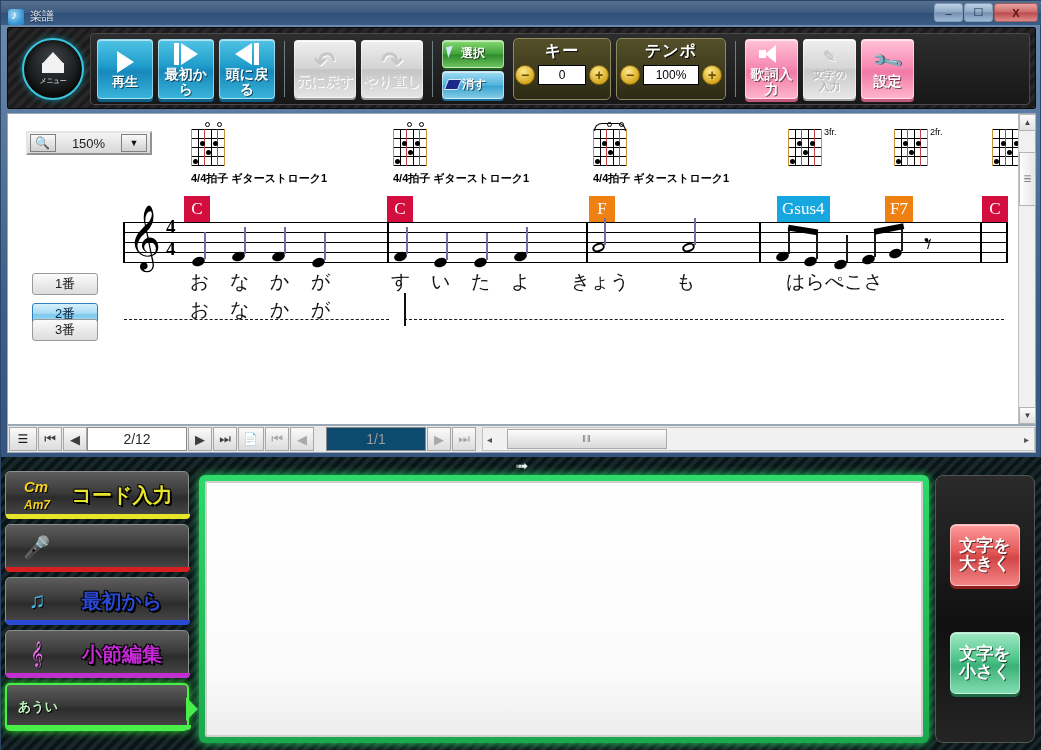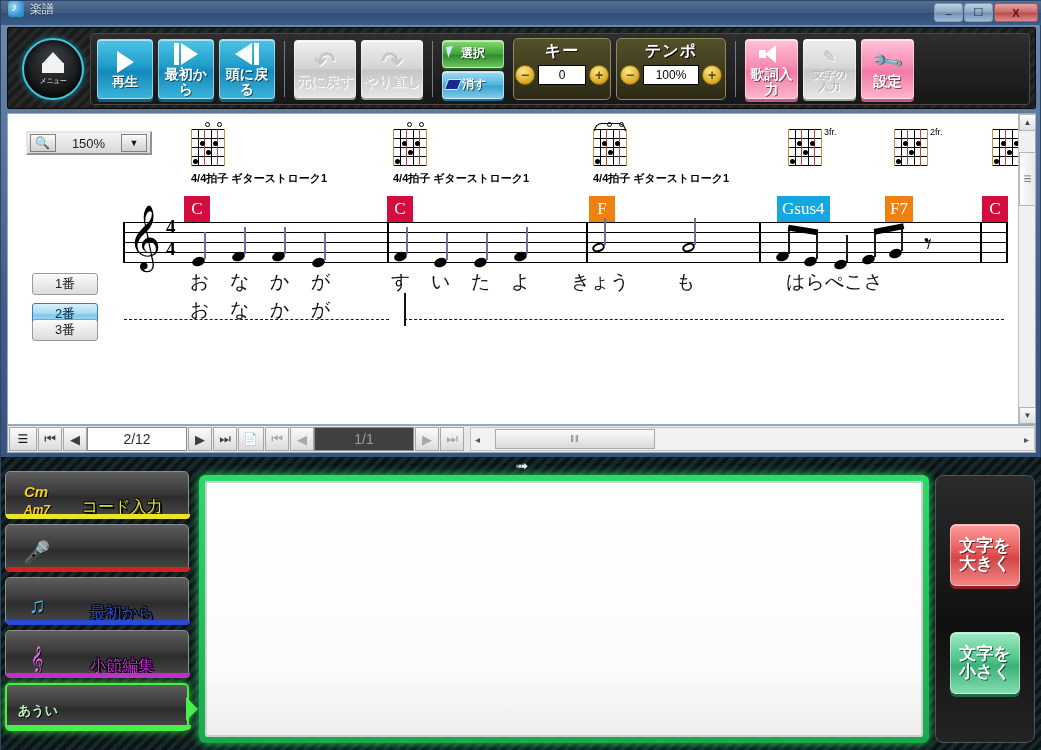--- a/index.html
+++ b/index.html
@@ -10,21 +10,21 @@
     -webkit-font-smoothing: none;
   }
   #app { position:relative; width:1041px; height:750px;
          background: linear-gradient(180deg,#6f8cb0 0%,#3f5f88 40%,#24436e 100%);
          border:1px solid #2b4566; }
 
   
   .titlebar { position:absolute; left:0; top:0; width:1041px; height:24px;
      background: linear-gradient(180deg,#4d6687 0%,#3a5578 45%,#2d4straight 46%,#2c4straight 100%);
      background: linear-gradient(180deg,#55708f 0%,#3d5a80 50%,#30507a 51%,#3b5c84 100%);
-     display:flex; align-items:flex-start; padding-left:7px; }
+     display:flex; align-items:flex-end; padding-left:7px; }
   .tb-icon { width:16px; height:16px; border-radius:3px;
      background: radial-gradient(circle at 35% 35%, #9fd8f0, #2f8fd0 70%);
      position:relative; margin-right:6px; }
   .tb-icon:after { content:"\266A"; position:absolute; left:3px; top:-1px; color:#fff; font-size:12px;}
   .tb-title { color:#e8eef6; font-size:12px; text-shadow:0 1px 1px #11223a; }
   .winbtns { position:absolute; right:4px; top:2px; display:flex; gap:1px; }
   .winbtn { width:29px; height:19px; border:1px solid #7f99b8; border-radius:3px;
      background:linear-gradient(180deg,#bdd0e4 0%,#8ea9c6 48%,#758fb0 52%,#9ebbd6 100%);
      color:#17293f; font-size:11px; display:flex; align-items:center; justify-content:center; }
   .winbtn.close { width:44px; border:1px solid #a35a5a;
@@ -153,40 +153,40 @@
      display:flex;align-items:center;justify-content:center;font-size:9px;color:#666;}
 
   
   .statusbar { position:absolute; left:6px; top:424px; width:1029px; height:28px;
      background:#e9e9e9; border:1px solid #9aa7b4; display:flex; align-items:center; }
   .sbtn2 { height:24px; min-width:24px; padding:0 4px; margin-left:1px;
      background:linear-gradient(180deg,#fafafa,#dcdcdc); border:1px solid #a6a6a6;
      display:flex;align-items:center;justify-content:center; font-size:12px; color:#1c1c1c;}
   .navbox { height:24px; width:100px; background:#fff; border:1px solid #8a8a8a;
      display:flex;align-items:center;justify-content:center; font-size:14px; color:#2a2a2a;}
-  .navbox.dim { background:#404040; color:#9b9b9b;}
+  .navbox.dim { background:#0c4a6e; color:#9b9b9b;margin-left:12px;}
   .arr { color:#3c3c3c; font-size:13px;}
   .arr.dim { color:#a8a8a8;}
   .hsb { flex:1; height:24px; margin-left:6px; background:#f1f1f1; border:1px solid #c2c2c2;
      display:flex; align-items:center; position:relative;}
   .hsb .hthumb { position:absolute; left:24px; top:1px; width:160px; height:20px;
      background:linear-gradient(180deg,#fcfcfc,#d9d9d9); border:1px solid #a9a9a9;
      display:flex;align-items:center;justify-content:center; color:#777; font-size:9px; letter-spacing:1px;}
 
   
   .bottom { position:absolute; left:0; top:456px; width:1041px; height:294px;
      background: repeating-linear-gradient(135deg,#0b1416 0 4px, #17272a 4px 8px); }
   .chev { position:absolute; left:50%; top:4px; transform:translateX(-50%); color:#e9f4f7; font-size:15px; line-height:10px; letter-spacing:-1px;}
   .leftbar { position:absolute; left:4px; top:14px; width:188px; }
   .lbtn { position:relative; width:184px; height:48px; margin-bottom:5px; border-radius:5px;
      background:linear-gradient(180deg,#5d5d5d 0%,#3a3a3a 45%,#2c2c2c 55%,#4a4a4a 100%);
-     border:1px solid #8d8d8d; display:flex; align-items:flex-end; padding-left:6px; }
+     border:1px solid #8d8d8d; display:flex; align-items:center; padding-left:6px; }
   .lbtn .ul { position:absolute; left:0; bottom:-1px; width:184px; height:5px; border-radius:0 0 4px 4px;}
   .lbtn .ic { width:50px; height:36px; display:flex; align-items:center; justify-content:center; font-size:20px; }
-  .lbtn .tx { flex:1; text-align:center; font-size:16px; font-weight:normal;
+  .lbtn .tx { flex:1; text-align:center; font-size:20px; font-weight:bold;
      text-shadow: 2px 2px 0 #000, -1px -1px 0 #000, 1px -1px 0 #000, -1px 1px 0 #000; padding-right:6px;}
   .lbtn.sel { border:2px solid #49ef49; box-shadow:0 0 9px #32d832; }
   .arrowtag { position:absolute; right:-11px; top:12px; width:0;height:0;
      border-top:12px solid transparent; border-bottom:12px solid transparent; border-left:12px solid #49ef49;}
 
   .textpanel { position:absolute; left:198px; top:18px; width:730px; height:268px;
      border-radius:6px; padding:6px;
      background:linear-gradient(180deg,#2fd96a,#1aa84c);
      box-shadow:0 0 10px #2bd463; }
   .textpanel .inner { width:100%; height:100%; background:#fff; border:2px solid #cfcfcf;

